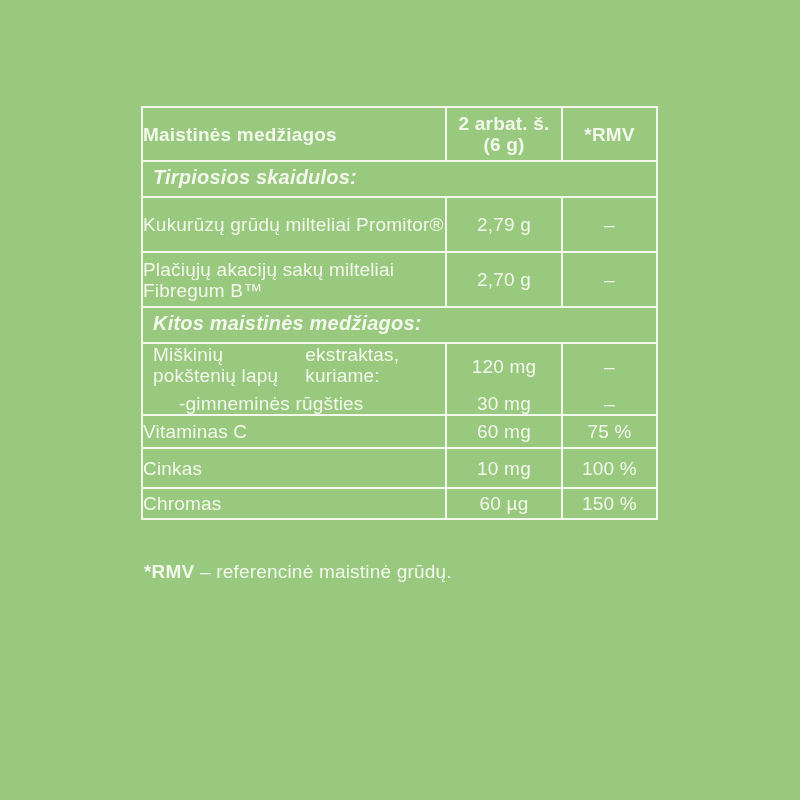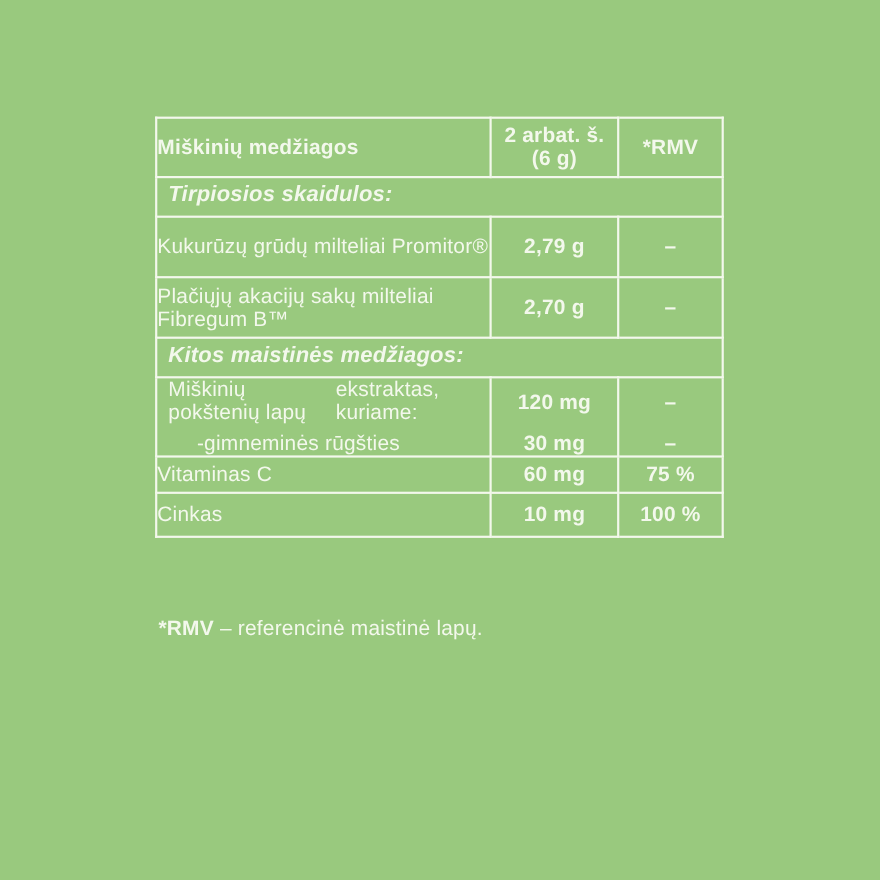--- a/index.html
+++ b/index.html
@@ -30,21 +30,21 @@
   col.c1{width:304px}
   col.c2{width:116px}
   col.c3{width:95px}
   td.name{
     text-align:left;
     padding:3px 24px 5px 10px;
     font-size:19px;line-height:21px;
   }
   td.val{
     text-align:center;
-    font-size:19px;line-height:21px;font-weight:bold;
+    font-size:19px;line-height:21px;
   }
   tr.hdr td{font-weight:700;}
   tr.hdr td.name{padding-right:8px;}
   tr.section td{
     font-weight:700;font-style:italic;
     font-size:20px;
     padding:4px 10px 7px 10px;
   }
   
   td.comp{vertical-align:top;}
@@ -69,21 +69,21 @@
 
   <table class="nutri">
     <colgroup>
         <col class="c1">
         <col class="c2">
         <col class="c3">
       </colgroup>
 
     <tbody>
         <tr class="hdr" style="height:54px">
-      <td class="name">Miškinių medžiagos</td>
+      <td class="name">Maistinės medžiagos</td>
       <td class="val">
         <div>2 arbat. š.</div>
         <div>(6 g)</div>
       </td>
       <td class="val">*RMV</td>
     </tr>
 
     <tr class="section" style="height:36px">
       <td colspan="3">Tirpiosios skaidulos:</td>
     </tr>
@@ -130,19 +130,24 @@
       <td class="val">60 mg</td>
       <td class="val">75 %</td>
     </tr>
 
     <tr style="height:40px">
       <td class="name">Cinkas</td>
       <td class="val">10 mg</td>
       <td class="val">100 %</td>
     </tr>
 
+    <tr style="height:31px">
+      <td class="name">Chromas</td>
+      <td class="val">60 µg</td>
+      <td class="val">150 %</td>
+    </tr>
 
   </tbody>
     </table>
 
-  <div class="foot"><span class="b">*RMV</span><span> – referencinė maistinė lapų.</span></div>
+  <div class="foot"><span class="b">*RMV</span><span> – referencinė maistinė grūdų.</span></div>
 
 </div>
 
 </body></html>

